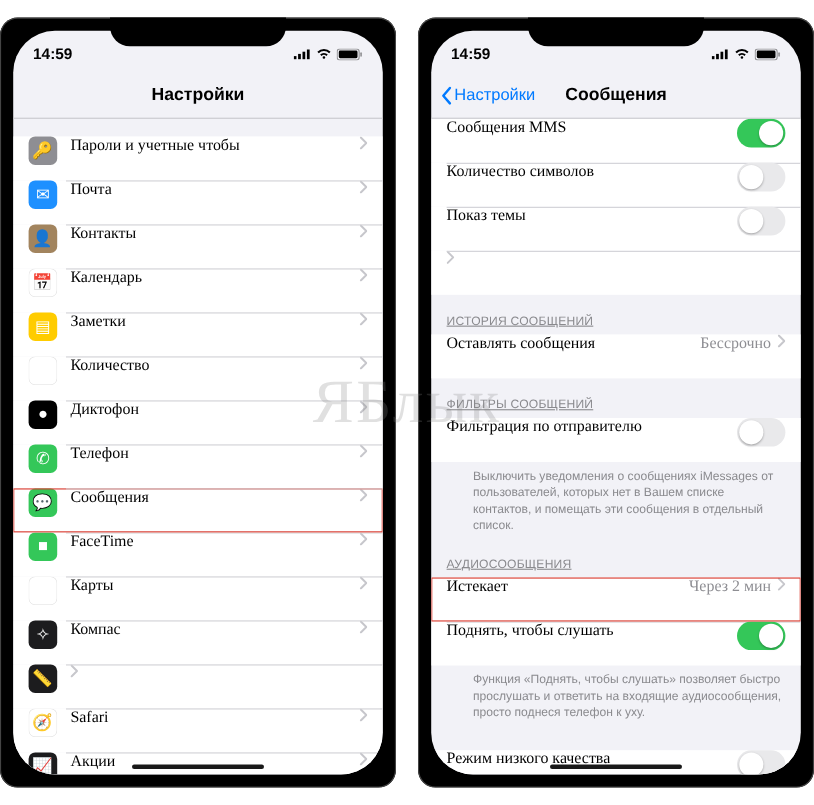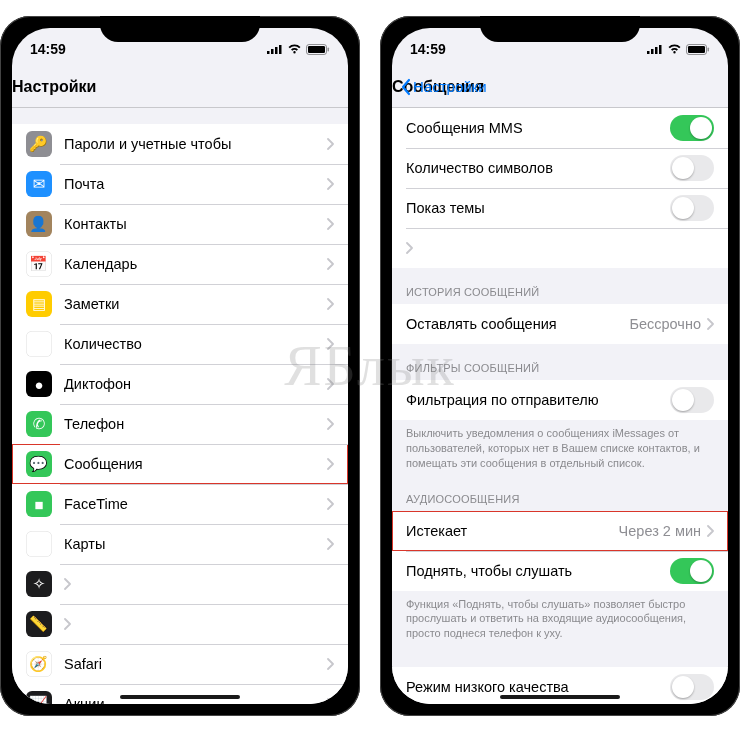--- a/index.html
+++ b/index.html
@@ -22,21 +22,21 @@
     color: rgba(130,130,130,0.25);
     font-family: Georgia, serif;
     pointer-events: none;
     z-index: 100;
     letter-spacing: 2px;
   }
   .phone {
     width: 380px;
     height: 700px;
     background: #000;
-    border-radius: 30px;
+    border-radius: 16px;
     padding: 12px;
     position: relative;
     box-shadow: 0 0 0 1px #444 inset;
   }
   .screen {
     width: 100%;
     height: 100%;
     background: #f2f2f7;
     border-radius: 38px;
     overflow: hidden;
@@ -65,21 +65,21 @@
     font-weight: 600;
     color: #000;
     flex-shrink: 0;
   }
   .status .right { display: flex; align-items: center; gap: 4px; }
   .nav {
     height: 42px;
     position: relative;
     display: flex;
     align-items: center;
-    justify-content: flex-start;
+    justify-content: center;
     border-bottom: 0.5px solid #c8c8cc;
     flex-shrink: 0;
   }
   .nav .title { font-size: 16px; font-weight: 600; }
   .nav .back {
     position: absolute;
     left: 8px;
     display: flex;
     align-items: center;
     color: #007aff;
@@ -91,34 +91,36 @@
     overflow-y: hidden;
     font-size: 14.5px;
   }
   .group { margin-bottom: 0; }
   .header {
     font-size: 11px;
     color: #8a8a8e;
     text-transform: uppercase;
     padding: 18px 14px 6px;
     letter-spacing: 0.2px;
+    text-decoration: underline;
   }
   .footer {
     font-size: 11px;
     color: #8a8a8e;
     padding: 6px 14px 4px;
     line-height: 1.35;
+    margin-left: 24px;
   }
   .row {
     background: #fff;
     min-height: 40px;
     display: flex;
-    align-items: center;
     padding: 0 14px;
     position: relative;
+    font-family: Liberation Serif, serif;
   }
   .row + .row::before {
     content: "";
     position: absolute;
     top: 0; left: 14px; right: 0;
     height: 0.5px;
     background: #d1d1d6;
   }
   .row.with-icon + .row.with-icon::before { left: 48px; }
   .row .icon {
@@ -302,20 +304,21 @@
           <span class="icon" style="background:#ffffff;box-shadow:0 0 0 0.5px #ddd inset;">🗺</span>
           <span class="label">Карты</span>
           <span class="chevron">
             <svg width="7" height="12">
               <path d="M1 1 L6 6 L1 11" stroke="#c7c7cc" stroke-width="1.8" fill="none" stroke-linecap="round" stroke-linejoin="round"></path>
             </svg>
           </span>
         </div>
         <div class="row with-icon">
           <span class="icon" style="background:#1c1c1e;">✧</span>
+          <span class="label">Компас</span>
           <span class="chevron">
             <svg width="7" height="12">
               <path d="M1 1 L6 6 L1 11" stroke="#c7c7cc" stroke-width="1.8" fill="none" stroke-linecap="round" stroke-linejoin="round"></path>
             </svg>
           </span>
         </div>
         <div class="row with-icon">
           <span class="icon" style="background:#1c1c1e;">📏</span>
           <span class="chevron">
             <svg width="7" height="12">

